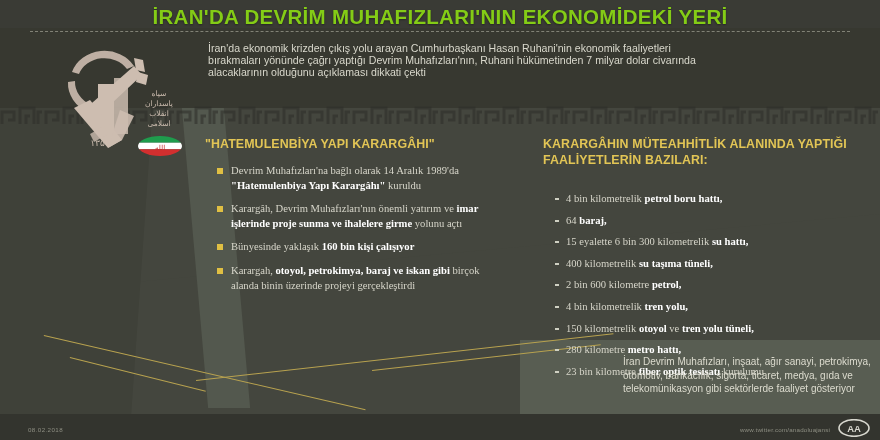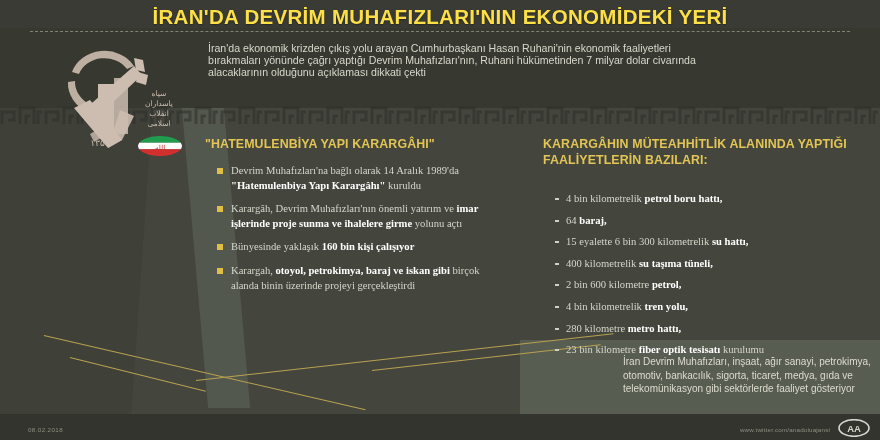--- a/index.html
+++ b/index.html
@@ -69,21 +69,21 @@
 
   
   .title-rule{
     position:absolute;left:30px;top:31px;width:820px;height:0;
     border-top:1px dashed #9a9b8e;opacity:.75;
   }
 
   
   .title{
     position:absolute;left:0;top:5px;width:880px;text-align:center;
-    color:#fde047;font-size:20.5px;font-weight:bold;letter-spacing:.3px;
+    color:#84cc16;font-size:20.5px;font-weight:bold;letter-spacing:.3px;
     text-shadow:0 1px 2px rgba(0,0,0,.35);
   }
 
   
   .intro{
     position:absolute;left:208px;top:42px;width:500px;
     color:#d9d8cc;font-size:10.6px;line-height:12px;
   }
 
   
@@ -236,20 +236,21 @@
 
   <div class="col col-right">
     <div class="col-head rt">KARARGÂHIN MÜTEAHHİTLİK ALANINDA YAPTIĞI FAALİYETLERİN BAZILARI:</div>
     <ul class="blist dash">
         <li><span>4 bin kilometrelik </span><b>petrol boru hattı,</b></li>
         <li><span>64 </span><b>baraj,</b></li>
         <li><span>15 eyalette 6 bin 300 kilometrelik </span><b>su hattı,</b></li>
         <li><span>400 kilometrelik </span><b>su taşıma tüneli,</b></li>
         <li><span>2 bin 600 kilometre </span><b>petrol,</b></li>
         <li><span>4 bin kilometrelik </span><b>tren yolu,</b></li>
+        <li><span>150 kilometrelik </span><b>otoyol</b><span> ve </span><b>tren yolu tüneli,</b></li>
         <li><span>280 kilometre </span><b>metro hattı,</b></li>
         <li><span>23 bin kilometre </span><b>fiber optik tesisatı</b><span> kurulumu</span></li>
       </ul>
   </div>
 
   <div class="note">İran Devrim Muhafızları, inşaat, ağır sanayi, petrokimya, otomotiv, bankacılık, sigorta, ticaret, medya, gıda ve telekomünikasyon gibi sektörlerde faaliyet gösteriyor</div>
 
   <div class="foot-date">08.02.2018</div>
   <div class="foot-url">www.twitter.com/anadoluajansi</div>
   <svg class="aa-logo" viewBox="0 0 32 18">

